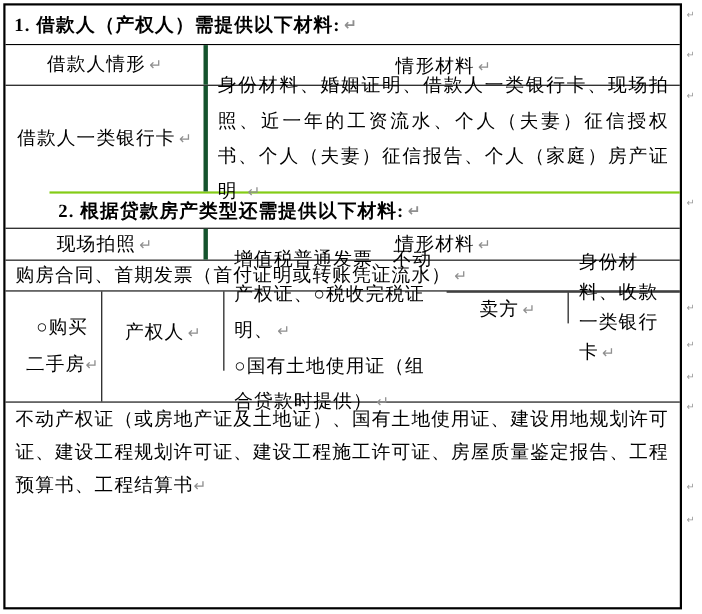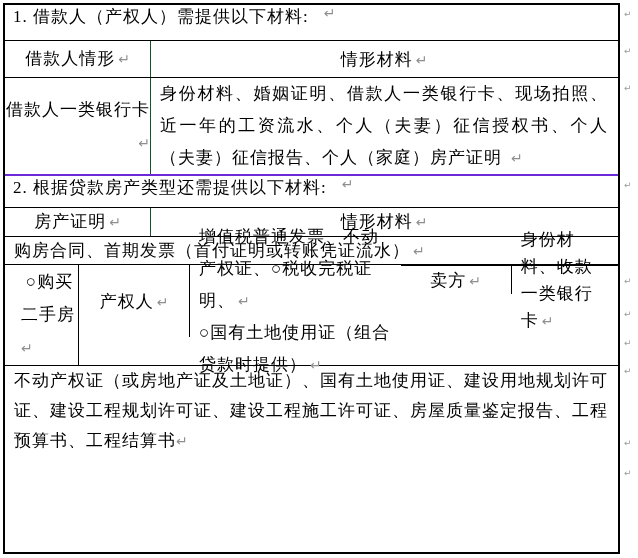--- a/index.html
+++ b/index.html
@@ -7,36 +7,36 @@
     position:relative;width:638px;height:558px;background:#ffffff;
     font-family:"Liberation Serif","DejaVu Serif",serif;color:#000;
     overflow:hidden;
   }
   .tbl{
     position:absolute;left:3px;top:3px;width:617px;height:551px;
     border:2px solid #000;box-sizing:border-box;background:#fff;
   }
   .row{display:flex;box-sizing:border-box;border-top:1px solid #000;}
   .row.first{border-top:none;}
-  .row.thick{border-top:2px solid #6d28d9;}
-  .sec-title{font-weight:normal;font-size:17px;padding-left:8px;letter-spacing:1px;gap:12px;}
+  .row.thick{border-top:2px solid #84cc16;margin-left:40px;}
+  .sec-title{align-items:center;font-weight:bold;font-size:17px;padding-left:8px;letter-spacing:1px;}
   .c-label{
-    width:146px;border-right:1px solid #14532d;box-sizing:border-box;
+    width:184px;border-right:4px solid #14532d;box-sizing:border-box;
     display:flex;flex-direction:column;justify-content:center;align-items:center;
     text-align:right;font-size:17px;line-height:33px;letter-spacing:1px;
   }
   .c-content{
     flex:1;display:flex;flex-direction:column;justify-content:center;
     padding:0 10px 0 9px;font-size:17px;box-sizing:border-box;letter-spacing:1px;
   }
   .c-content .txt{line-height:32px;text-align:justify;width:100%;}
   .c-content .pline{line-height:32px;text-align:left;width:100%;}
   .lh30 .txt{line-height:30px;}
   .c-sub1{
-    width:74px;border-right:1px solid #000;box-sizing:border-box;
+    width:88px;border-right:1px solid #000;box-sizing:border-box;
     display:flex;flex-direction:column;justify-content:center;align-items:center;
     font-size:17px;line-height:33px;letter-spacing:1px;padding-left:16px;
   }
   .c-sub2{
     width:111px;border-right:1px solid #000;box-sizing:border-box;
     display:flex;justify-content:center;align-items:center;
     text-align:center;font-size:17px;letter-spacing:1px;
   }
   .stack{flex:1;display:flex;}
   .inner-row{display:flex;box-sizing:border-box;}
@@ -87,21 +87,21 @@
     </div>
 
 
     <div class="row thick sec-title" style="height:33px">
       <span>2. 根据贷款房产类型还需提供以下材料:</span>
         <span class="pmark">↵</span>
     </div>
 
     <div class="row" style="height:29px">
       <div class="c-label" style="line-height:27px">
-        <div><span>房产证明</span><span class="pmark">↵</span></div>
+        <div><span>现场拍照</span><span class="pmark">↵</span></div>
       </div>
       <div class="c-content" style="align-items:center">
         <div style="text-align:center;width:100%;line-height:27px"><span>情形材料</span><span class="pmark">↵</span></div>
       </div>
     </div>
 
     <div class="row" style="height:28px">
       <div class="c-content">
         <div class="pline" style="line-height:26px"><span>购房合同、首期发票（首付证明或转账凭证流水）</span><span class="pmark">↵</span></div>
       </div>

